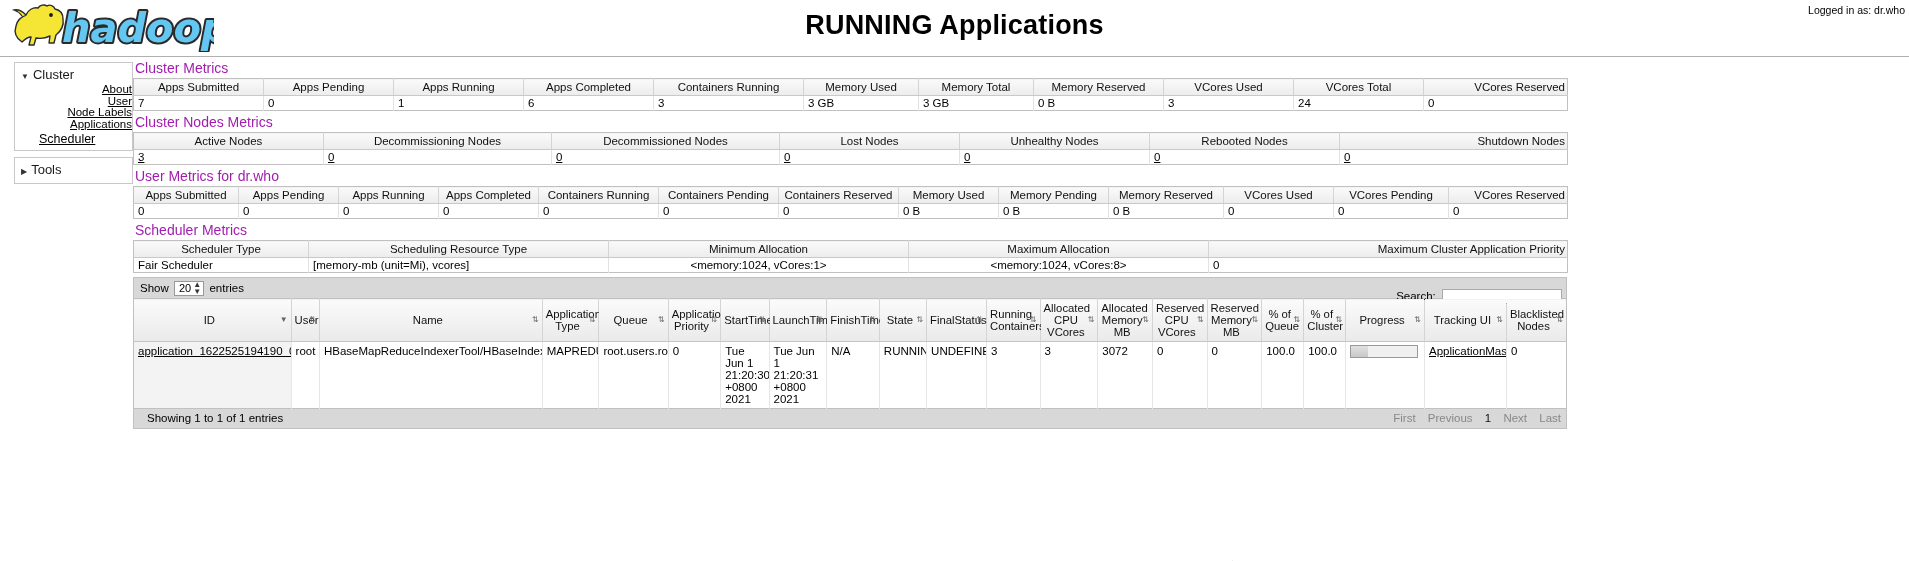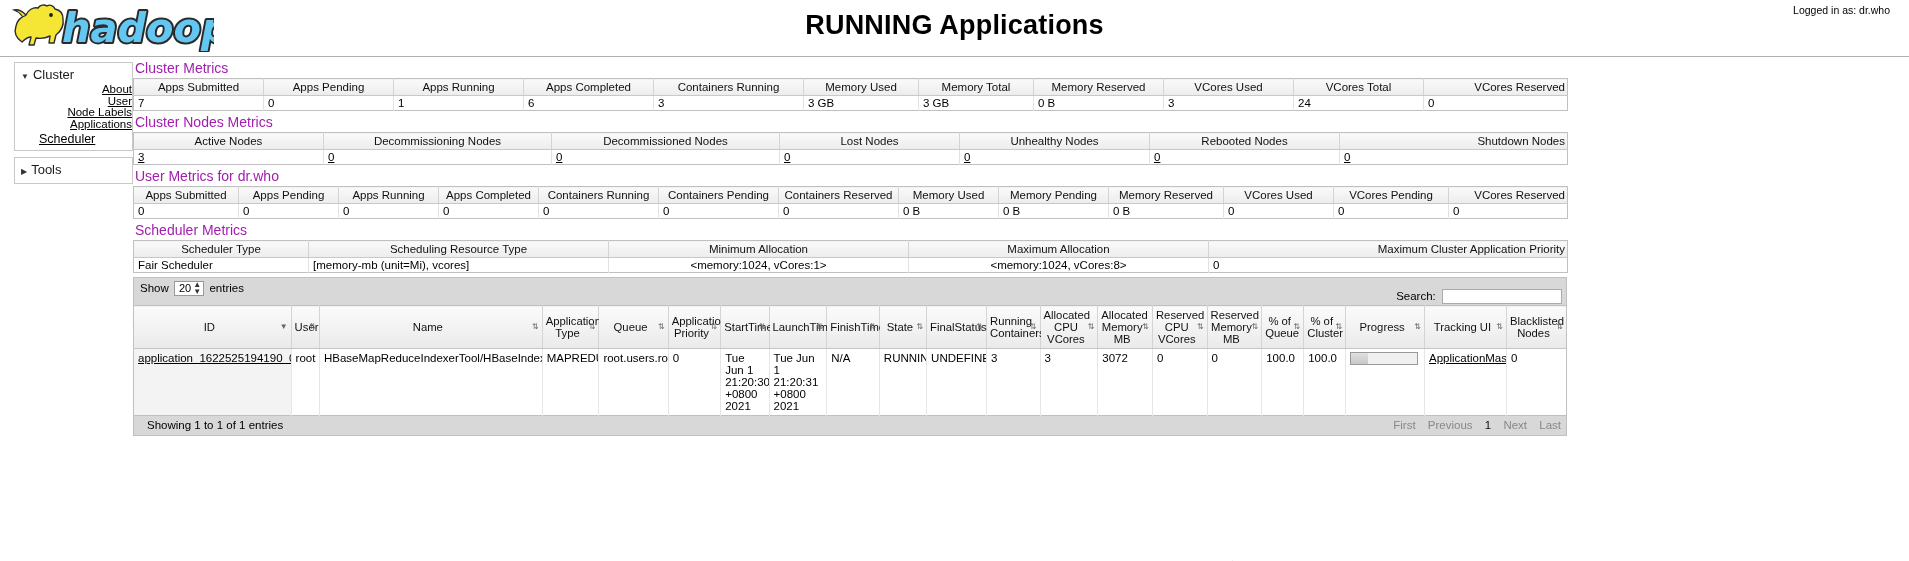--- a/index.html
+++ b/index.html
@@ -26,21 +26,21 @@
     display: flex; align-items: center;
   }
   #logo-svg { display: block; }
   #page-title {
     position: absolute; left: 0; right: 0; top: 10px;
     text-align: center;
     font-size: 27px; font-weight: bold;
     letter-spacing: .2px;
   }
   #login-info {
-    position: absolute; right: 19px; top: 4px;
+    position: absolute; right: 4px; top: 4px;
     font-size: 10.5px;
     padding-left: 32px;
   }
 
   
   #body-wrap { position: relative; }
   #sidebar {
     position: absolute; left: 14px; top: 5px;
     width: 119px;
   }
@@ -102,21 +102,21 @@
     text-align: left;
     white-space: nowrap;
     overflow: hidden;
   }
   table.metrics td:last-child { border-right: none; }
 
   
   #dt-toolbar {
     position: relative;
     width: 1434px;
-    height: 28px;
+    height: 21px;
     background: #d8d8d8;
     border: 1px solid #c0c0c0;
     border-bottom: none;
     margin-top: 4px;
   }
   #show-entries {
     position: absolute; left: 6px; top: 3px;
     font-size: 11.5px;
   }
   .mini-select {

